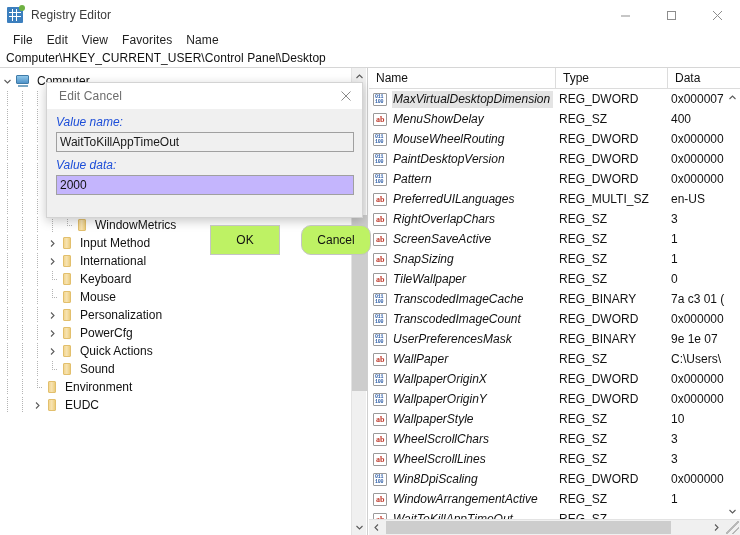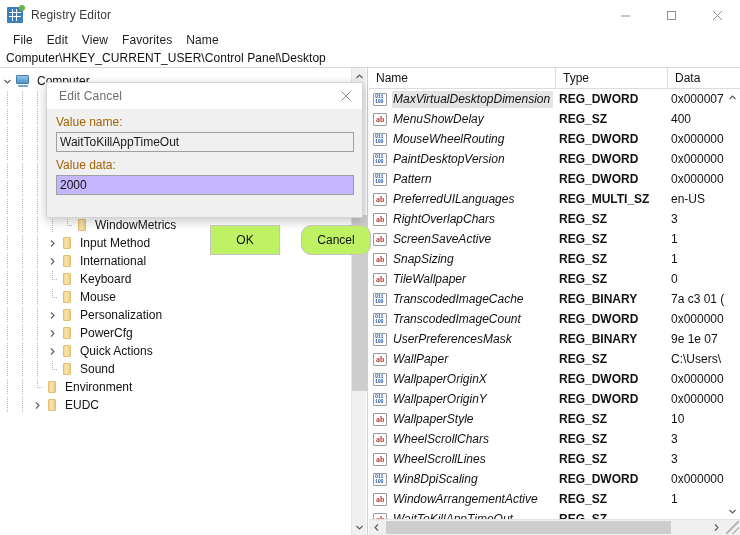--- a/index.html
+++ b/index.html
@@ -315,21 +315,21 @@
   }
   .nm {
     font-size: 12px; color: #111;
     padding: 1px 3px 1px 1px;
     line-height: 15px;
     font-style: italic;
   }
   .lrow .ct {
     position: absolute; left: 190px; top: 0;
     height: 20px; display: flex; align-items: center;
-    font-size: 12px; color: #111; white-space: nowrap; font-weight: bold;
+    font-size: 12px; color: #111; white-space: nowrap;
   }
   .lrow .cd {
     position: absolute; left: 302px; top: 0;
     height: 20px; width: 54px;
     display: flex; align-items: center;
     font-size: 12px; color: #111;
     white-space: nowrap; overflow: hidden;
   }
 
   .list-vsb {
@@ -392,22 +392,23 @@
     display: flex; align-items: center; justify-content: center;
     color: #8a8a8a;
   }
   .dlg-body {
     position: absolute; left: 0; top: 26px;
     width: 315px; height: 108px;
     background: #f0f0f0;
   }
   .fld-label {
     position: absolute;
-    font-size: 12px; color: #a16207;
+    font-size: 12px; color: #1d4ed8;
     left: 9px;
+    font-style: italic;
   }
   .fld-label.l1 { top: 6px; }
   .fld-label.l2 { top: 49px; }
   .fld-input {
     position: absolute; left: 9px;
     width: 298px; height: 20px;
     border: 1px solid #a0a0a0;
     box-sizing: border-box;
     display: flex; align-items: center;
     font-size: 12px; color: #111;

